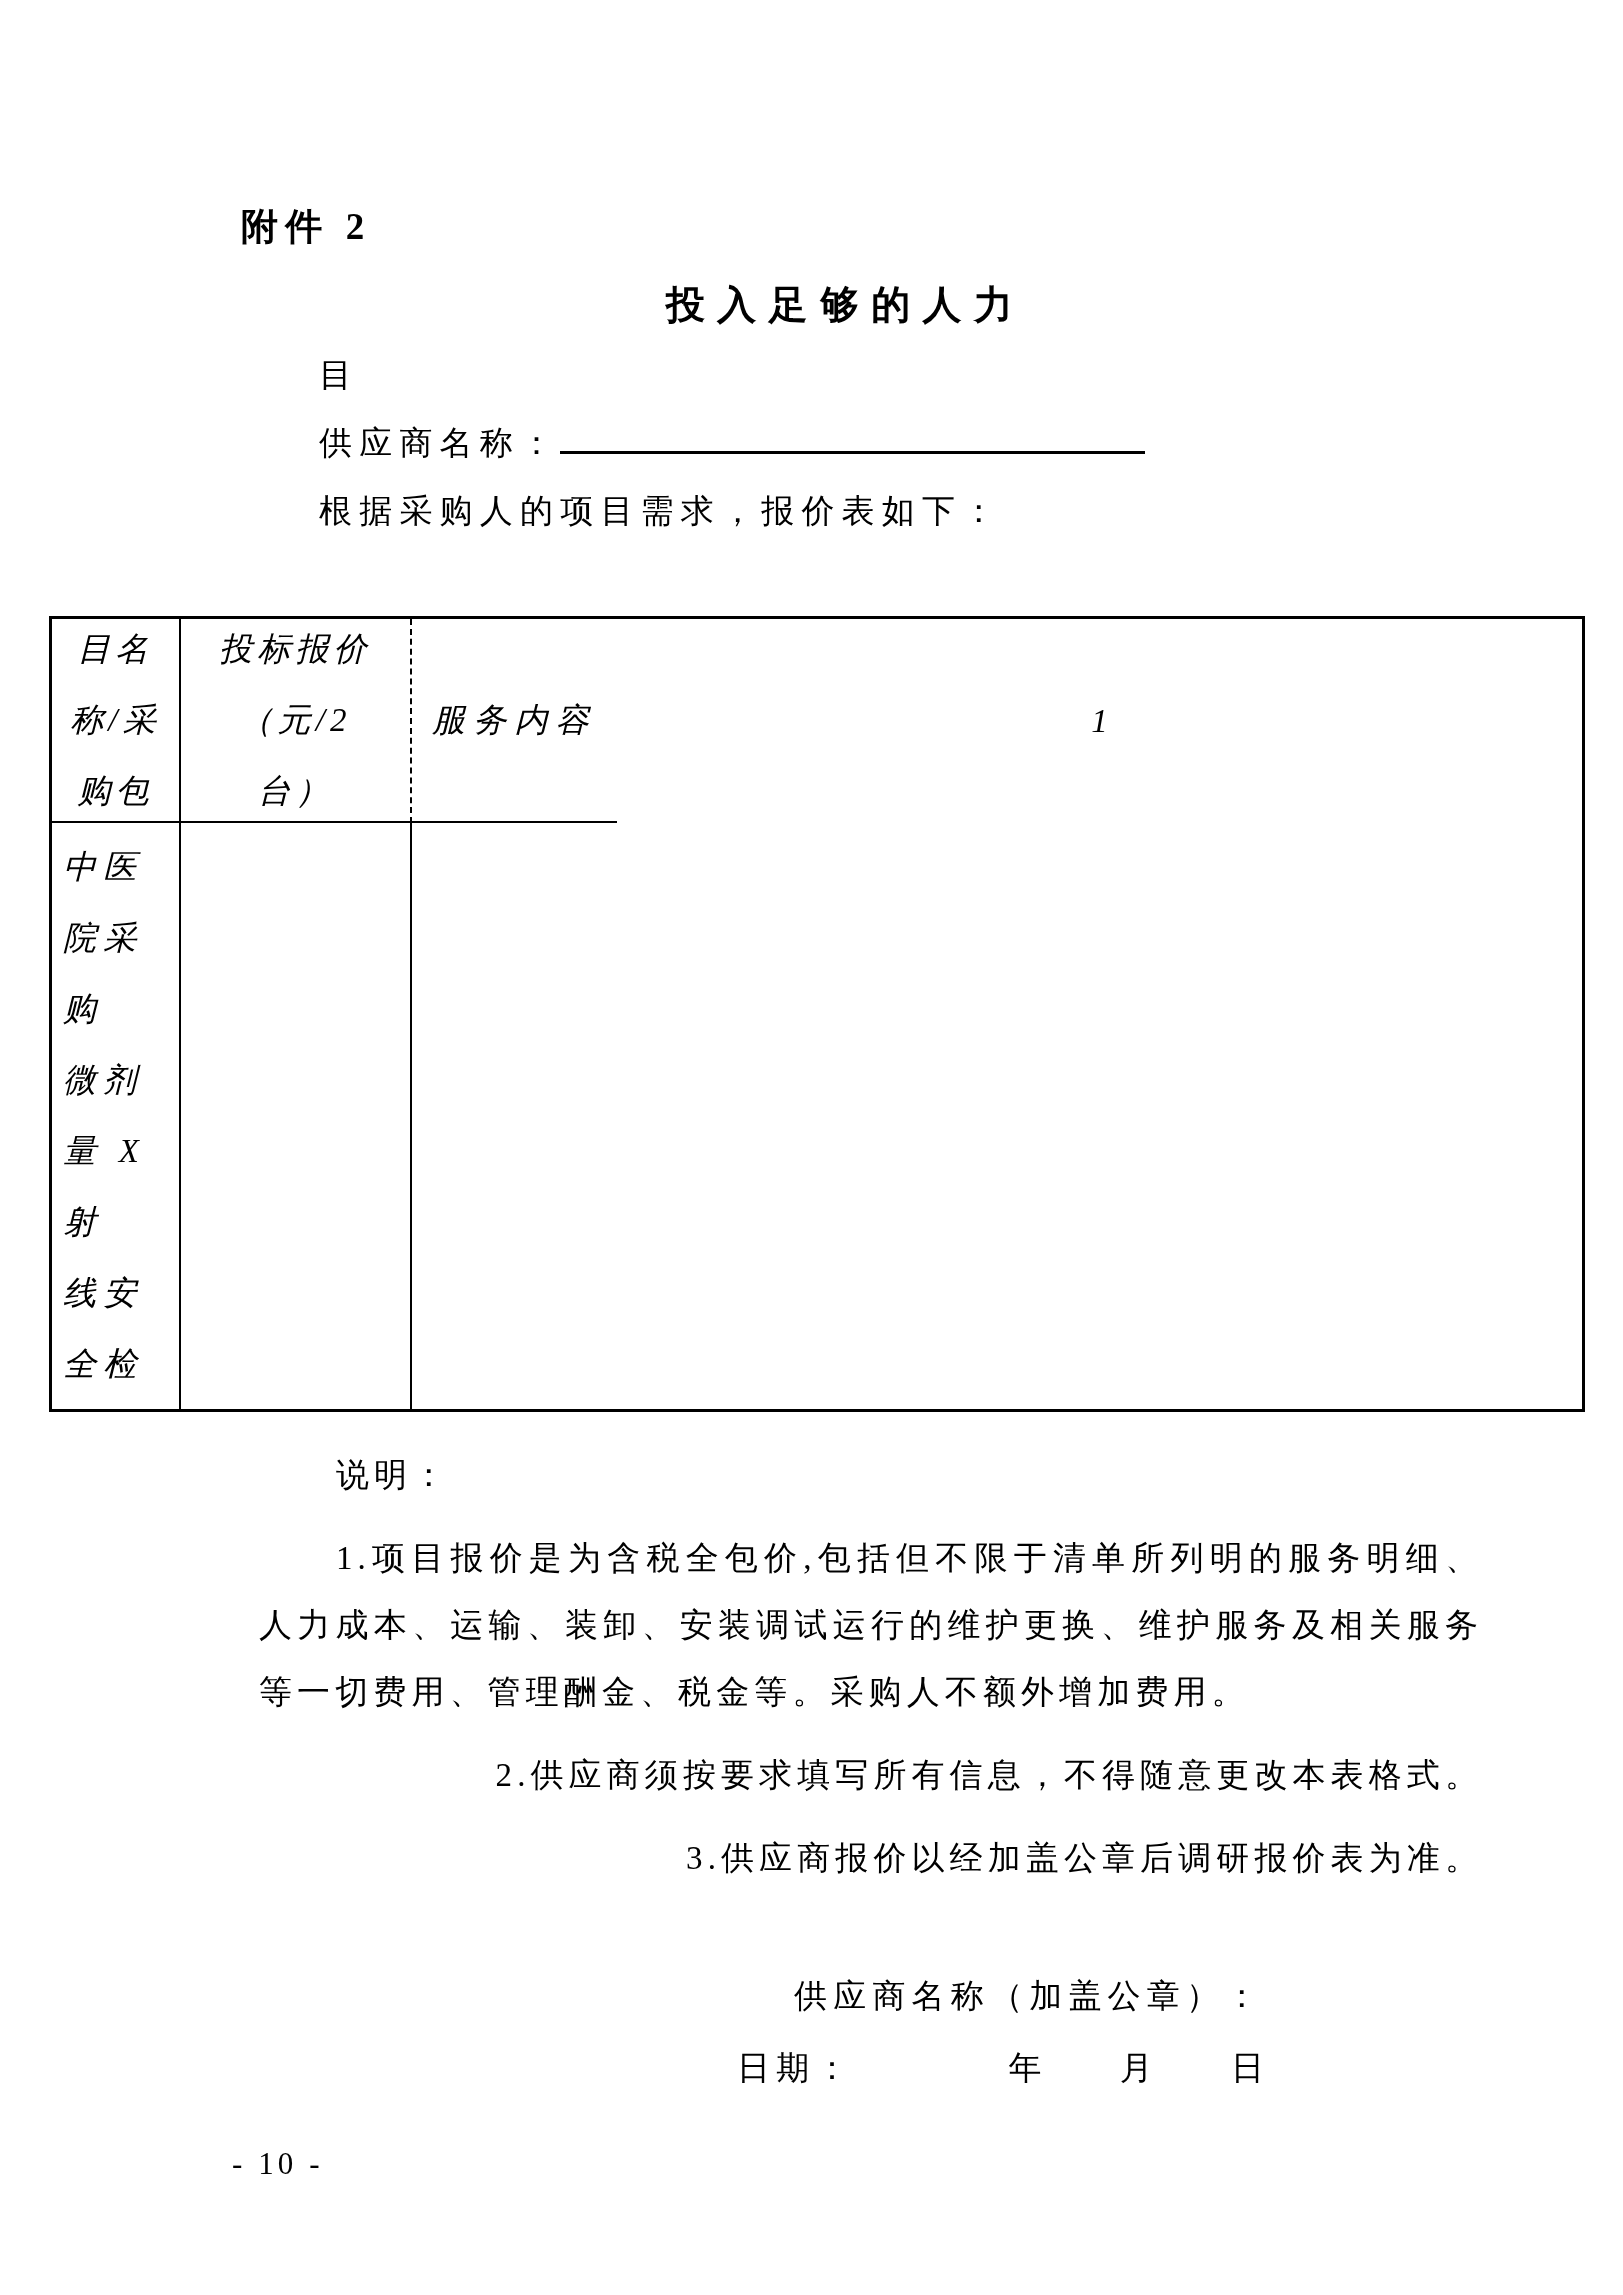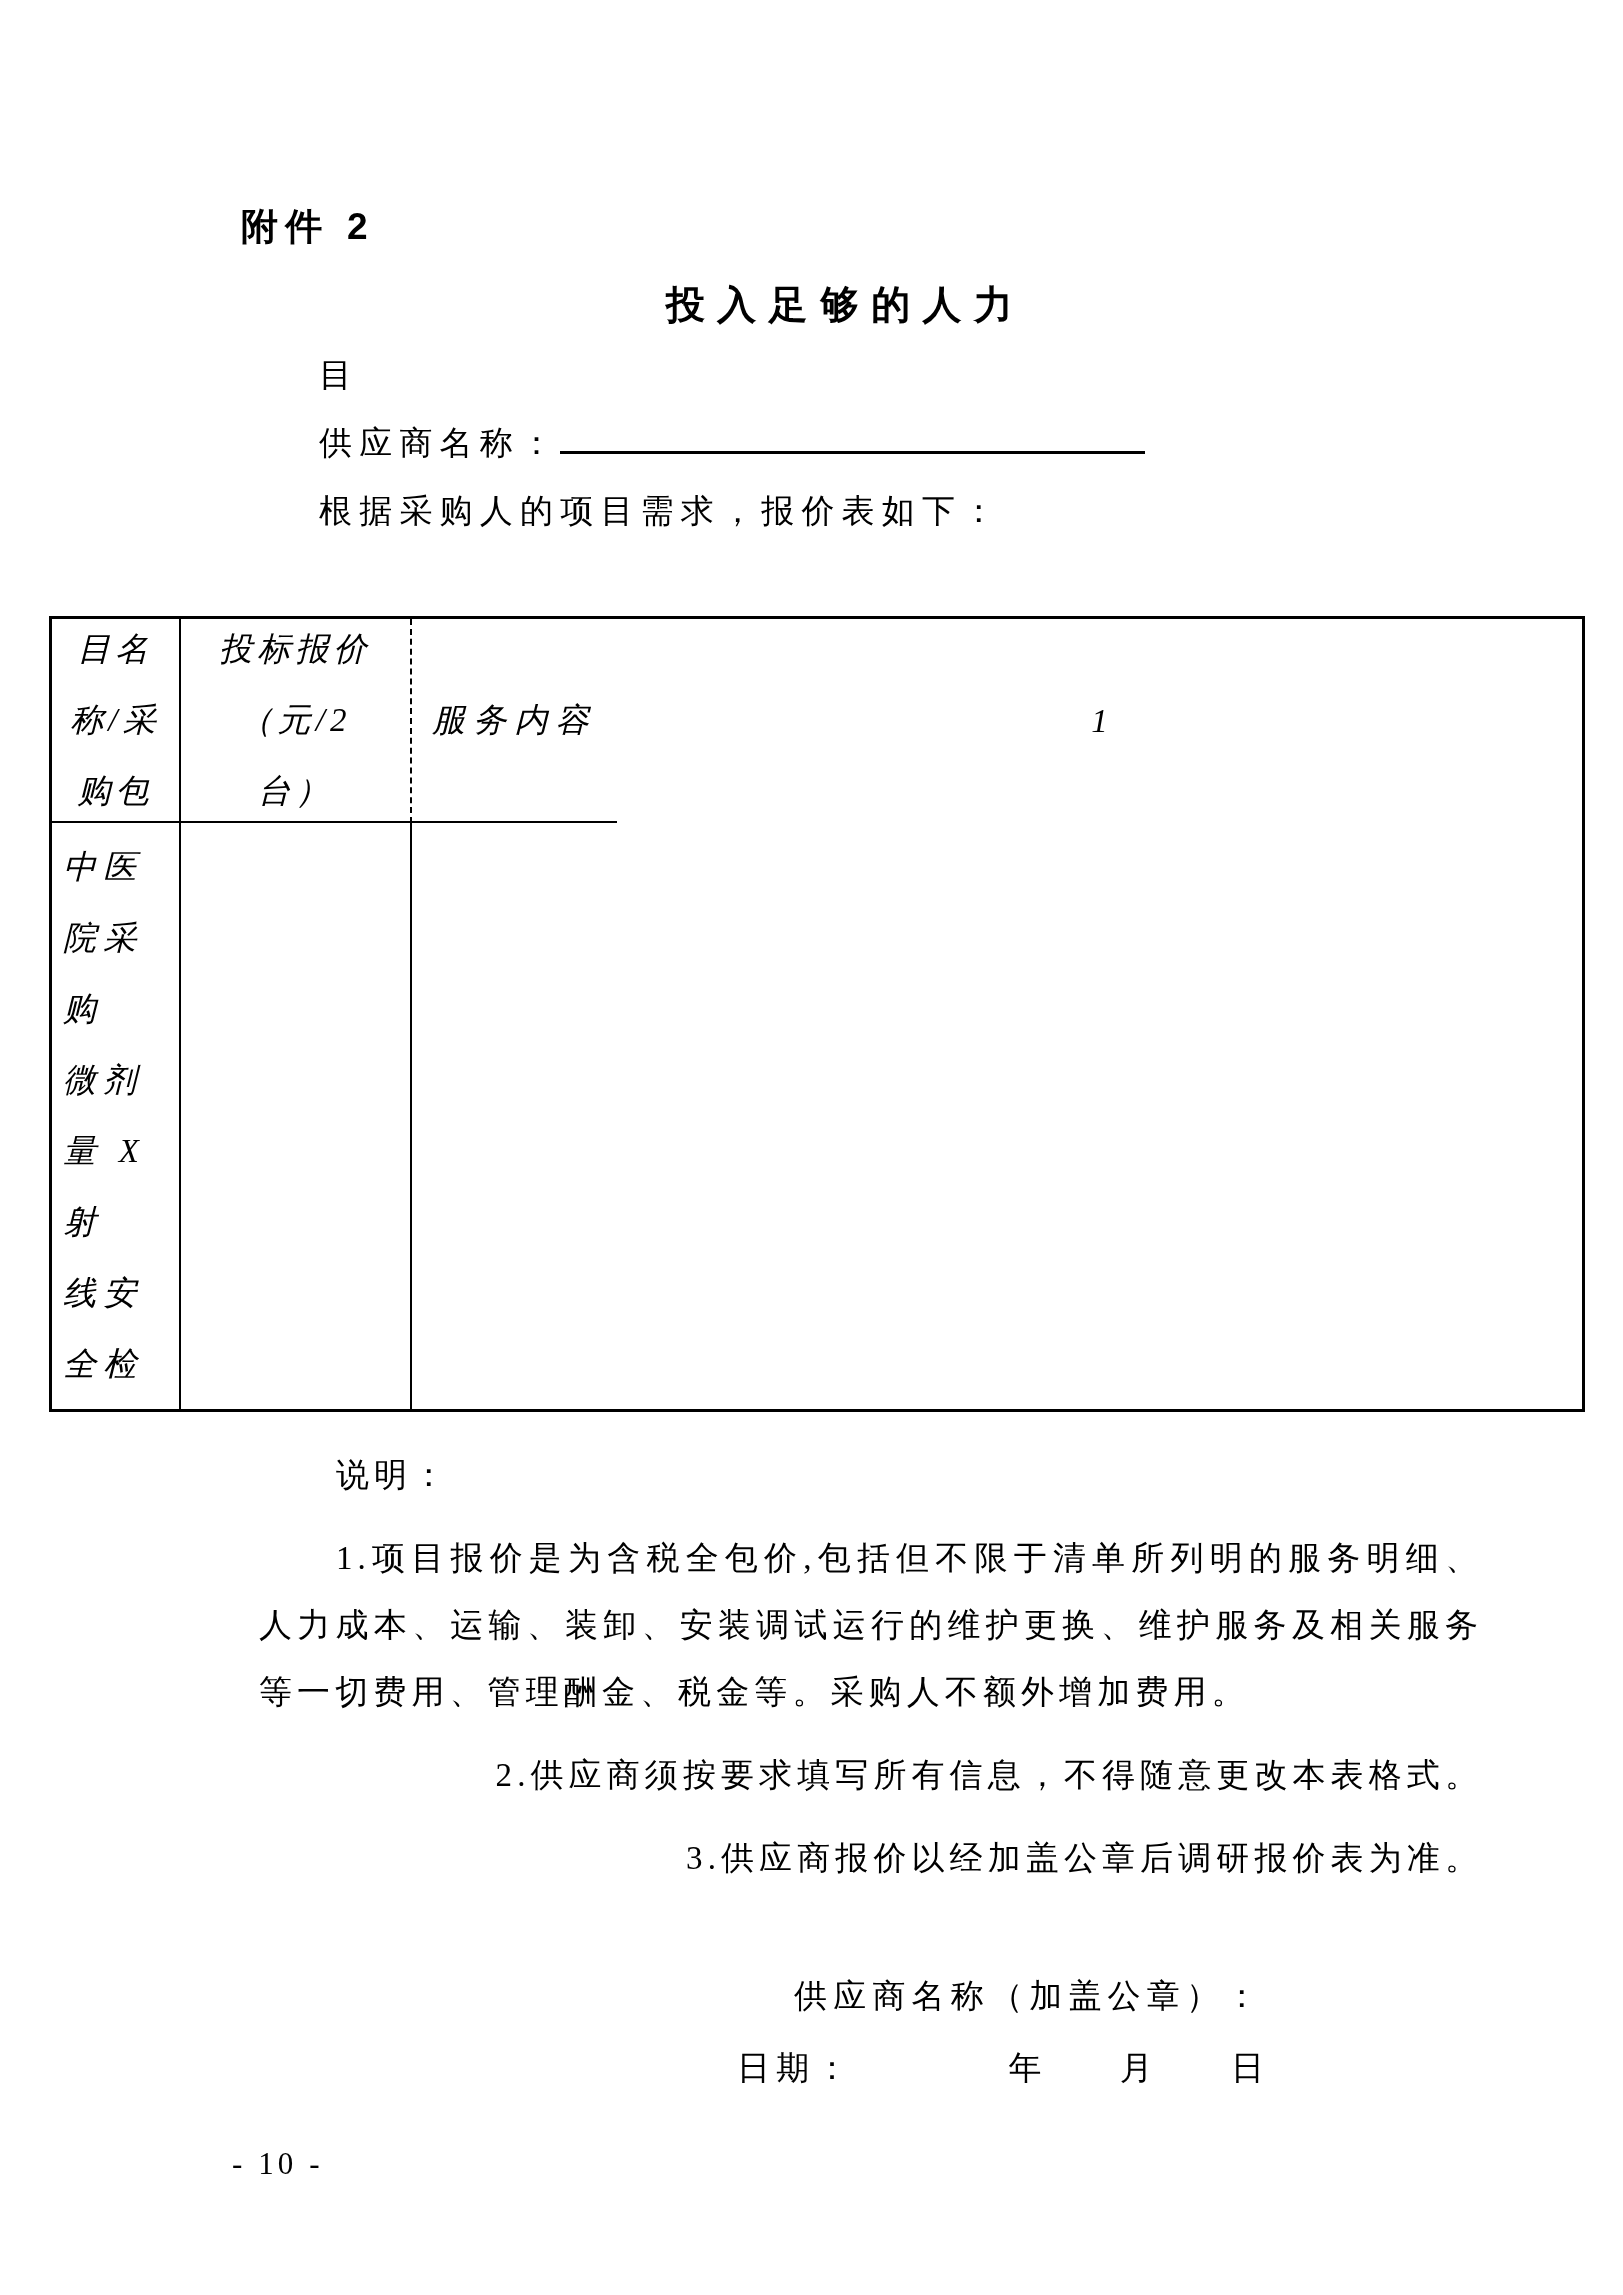--- a/index.html
+++ b/index.html
@@ -8,21 +8,21 @@
     width:1624px;height:2295px;
     background:#ffffff;
     color:#000;
     font-family:"Liberation Serif","DejaVu Serif",serif;
     overflow:hidden;
   }
   .pre{white-space:pre-line;}
   
   #attachment{
     position:absolute;left:241px;top:204px;
-    font-family:Liberation Sans, sans-serif;
+    font-family:Liberation Serif, serif;
     font-weight:bold;font-size:37px;line-height:46px;letter-spacing:7.2px;
   }
   
   #title{
     position:absolute;left:666px;top:281px;
     font-family:"Liberation Sans","DejaVu Sans",sans-serif;
     font-weight:bold;font-size:39px;line-height:47px;letter-spacing:12.3px;
   }
   
   #intro{

